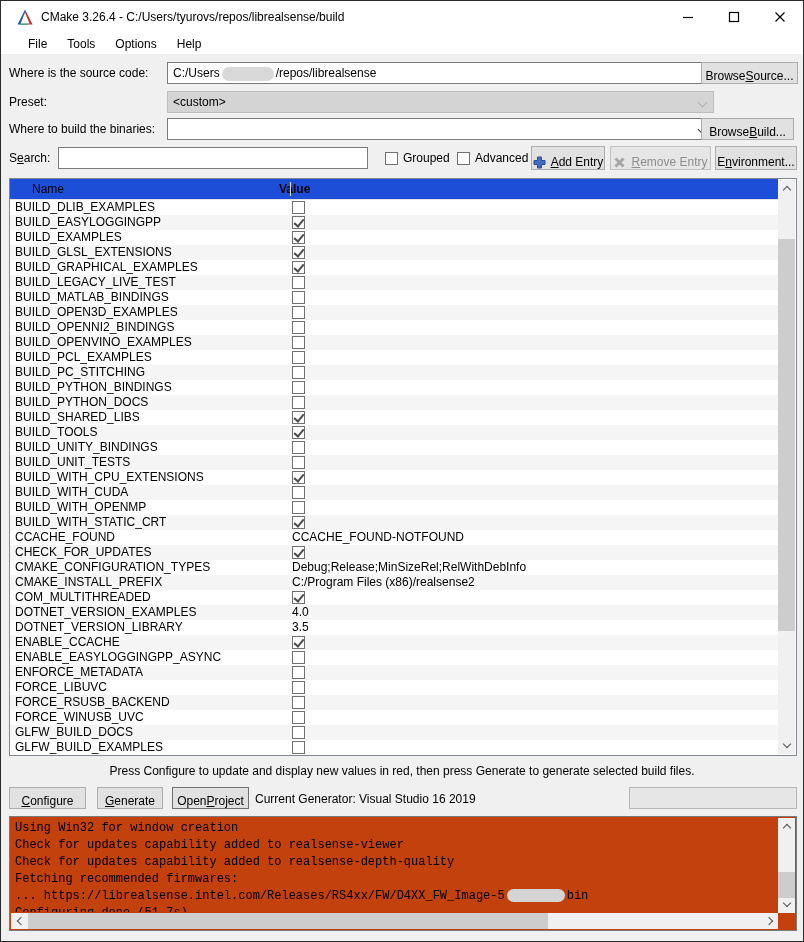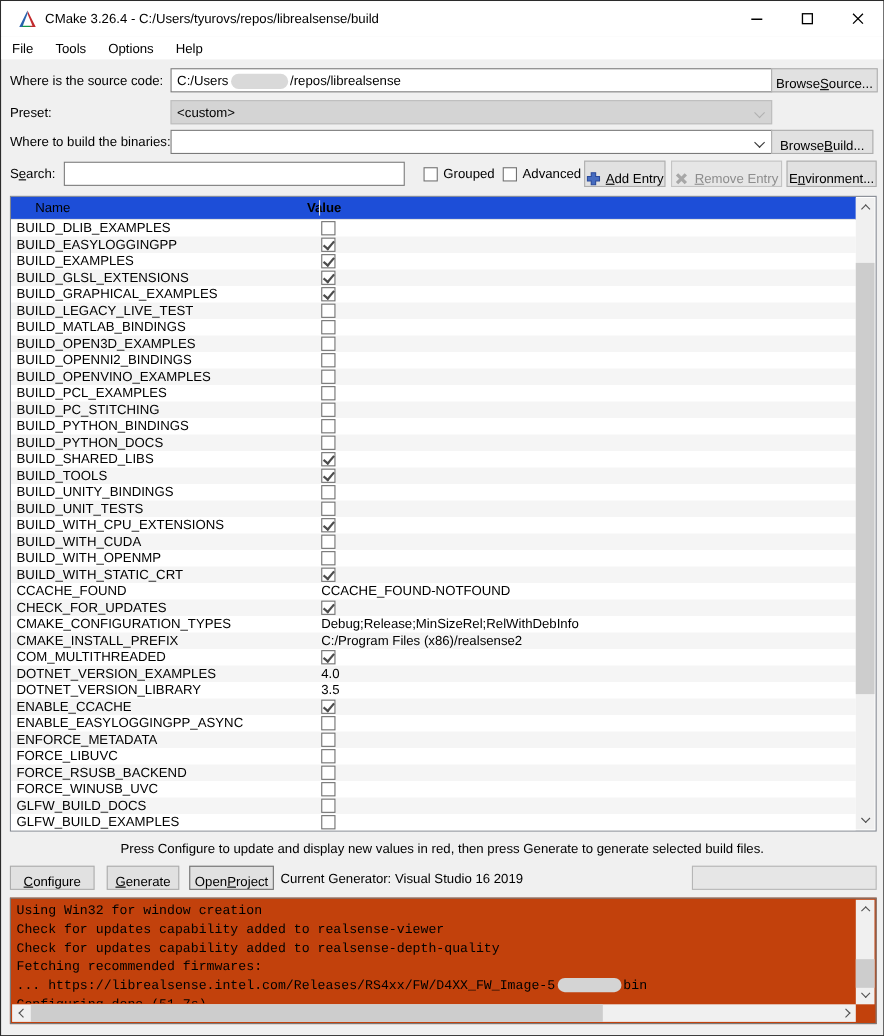--- a/index.html
+++ b/index.html
@@ -9,25 +9,25 @@
     border:1px solid #2b2b2b; overflow:hidden;
     font-family:"Liberation Sans","DejaVu Sans",sans-serif; font-size:12px; color:#000;
   }
   
   .titlebar { position:absolute; left:0; top:0; width:100%; height:32px; background:#fff; display:flex; align-items:center; }
   .app-icon { margin-left:16px; width:16px; height:16px; flex:0 0 auto; }
   .title-text { margin-left:8px; font-size:12px; }
   .win-controls { position:absolute; right:0; top:0; height:32px; display:flex; }
   .win-btn { width:46px; height:32px; display:flex; align-items:center; justify-content:center; }
   
-  .menubar { position:absolute; left:0; top:32px; width:100%; height:21px; background:#fff; display:flex; align-items:center; padding-left:0; }
+  .menubar { position:absolute; left:0; top:32px; width:100%; height:21px; background:#fff; display:flex; align-items:center; padding-left:17px; }
   .menu-item { padding:0 10px; height:100%; display:flex; align-items:center; }
   
   .flabel { position:absolute; left:8px; height:22px; line-height:22px; }
-  .field { position:absolute; left:154px; width:547px; height:22px; background:#fff; border:1px solid #7a7a7a; line-height:20px; padding:0 5px; overflow:hidden; white-space:nowrap; }
+  .field { position:absolute; left:166px; width:547px; height:22px; background:#fff; border:1px solid #7a7a7a; line-height:20px; padding:0 5px; overflow:hidden; white-space:nowrap; }
   .field.disabled { background:#d4d4d4; color:#000000; border:1px solid #bdbdbd; }
   .combo-arrow { position:absolute; right:7px; top:7px; width:7px; height:7px; border-right:1.5px solid #3a3a3a; border-bottom:1.5px solid #3a3a3a; transform:rotate(45deg); }
   .combo-arrow.dim { border-color:#b0b0b0; }
   .btn { position:absolute; background:#e1e1e1; border:1px solid #adadad; font-size:12px; display:flex; align-items:flex-end; justify-content:center; white-space:nowrap; }
   .btn.disabled { background:#e6e6e6; border-color:#c3c3c3; color:#8d8d8d; }
   
   .search-input { position:absolute; left:57px; top:146px; width:310px; height:22px; background:#fff; border:1px solid #7a7a7a; padding:0 4px; font-size:12px; font-family:inherit; }
   .cbgroup { position:absolute; top:150px; display:flex; align-items:center; gap:5px; }
   .cb { position:relative; display:inline-block; width:13px; height:13px; background:#fff; border:1px solid #707070; flex:0 0 auto; }
   .cb.checked::after { content:""; position:absolute; left:3px; top:0px; width:4px; height:8px; border:solid #4c4c4c; border-width:0 2px 2px 0; transform:rotate(40deg); }

